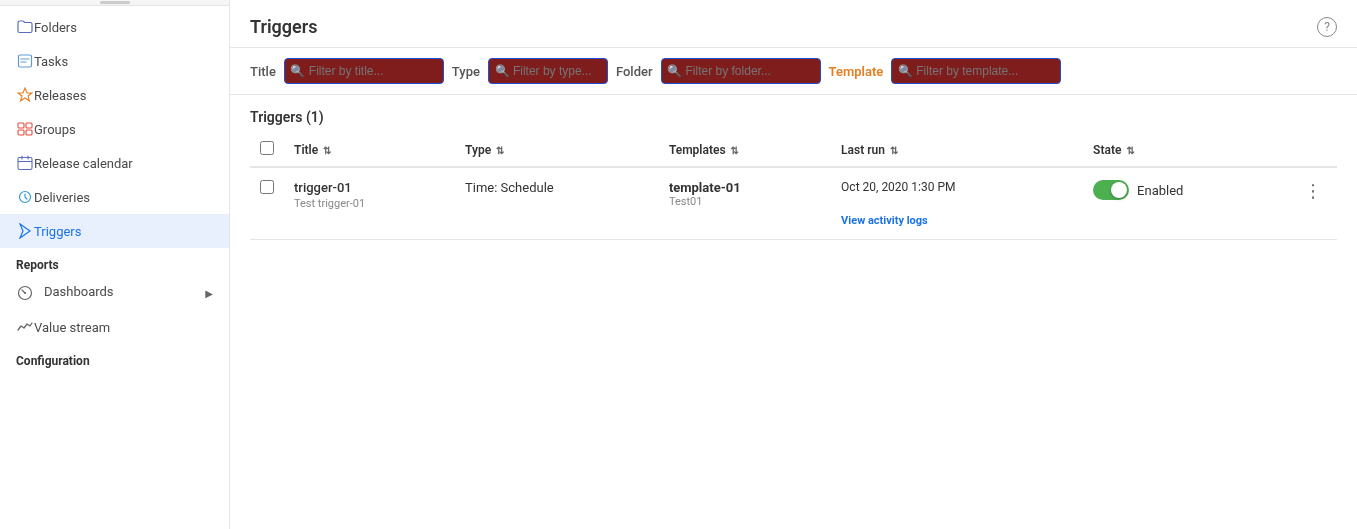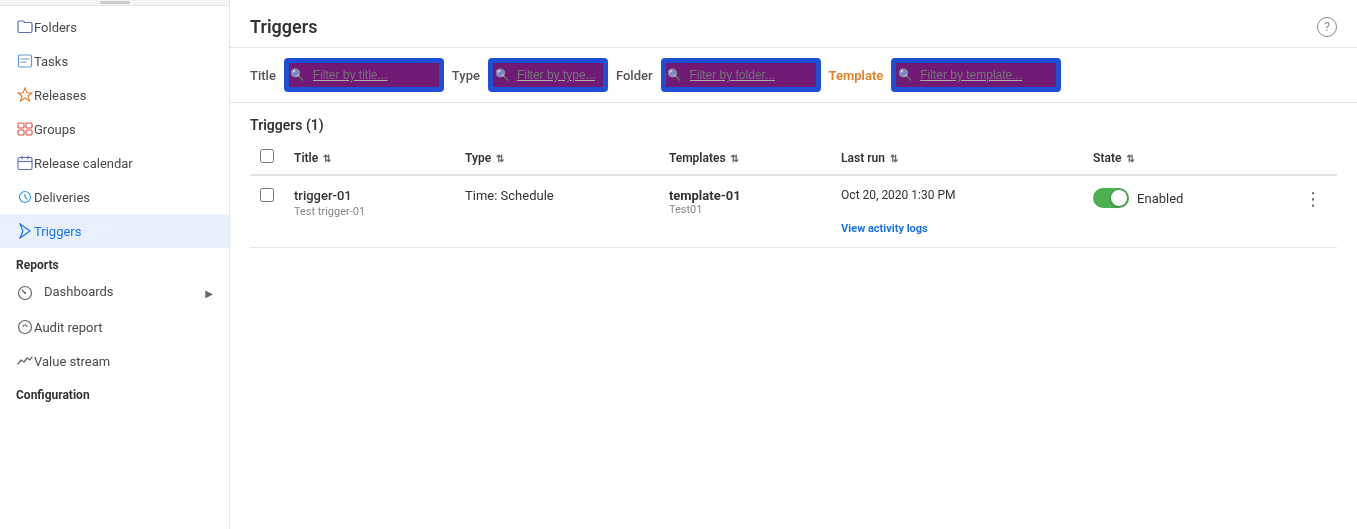--- a/index.html
+++ b/index.html
@@ -122,29 +122,28 @@
       display: flex;
       align-items: center;
     }
     .filter-input-wrap .search-icon {
       position: absolute;
       left: 7px;
       color: #999;
       font-size: 12px;
     }
     .filter-input {
-      border: 5px solid #1d4ed8;
+      border: 1px solid #1d4ed8;
       border-radius: 4px;
       padding: 5px 8px 5px 24px;
       font-size: 12px;
       color: #aaa;
       outline: none;
       width: 160px;
-      background: #701a75;
-      text-decoration: underline;
+      background: #7f1d1d;
     }
 
     
     .table-area {
       flex: 1;
       overflow-y: auto;
       padding: 0 20px 20px;
     }
     .table-count-header {
       padding: 14px 0 8px;
@@ -333,29 +332,20 @@
               <circle cx="8" cy="8" r="6.5" stroke="#666" stroke-width="1.2" fill="none"></circle>
               <path d="M8 8L5 5" stroke="#666" stroke-width="1.2" stroke-linecap="round"></path>
               <circle cx="8" cy="8" r="1" fill="#666"></circle>
             </svg>
         </span>
         <span>Dashboards</span>
       </div>
       <span class="arrow-icon">▶</span>
     </div>
 
-    <div class="nav-item">
-      <span class="nav-icon">
-        <svg width="16" height="16" viewBox="0 0 16 16" fill="none">
-            <circle cx="8" cy="8" r="6.5" stroke="#666" stroke-width="1.2" fill="none"></circle>
-            <path d="M6 8a2 2 0 114 0" stroke="#666" stroke-width="1.1" fill="none"></path>
-          </svg>
-      </span>
-      <span>Audit report</span>
-    </div>
 
     <div class="nav-item">
       <span class="nav-icon">
         <svg width="16" height="16" viewBox="0 0 16 16" fill="none">
             <path d="M1 11 L4 7 L7 9 L10 5 L13 7 L15 4" stroke="#666" stroke-width="1.3" stroke-linecap="round" stroke-linejoin="round" fill="none"></path>
           </svg>
       </span>
       <span>Value stream</span>
     </div>
 

